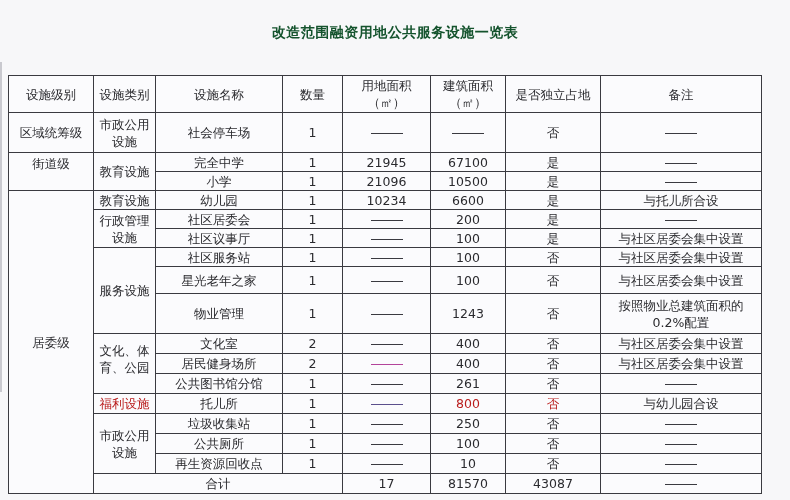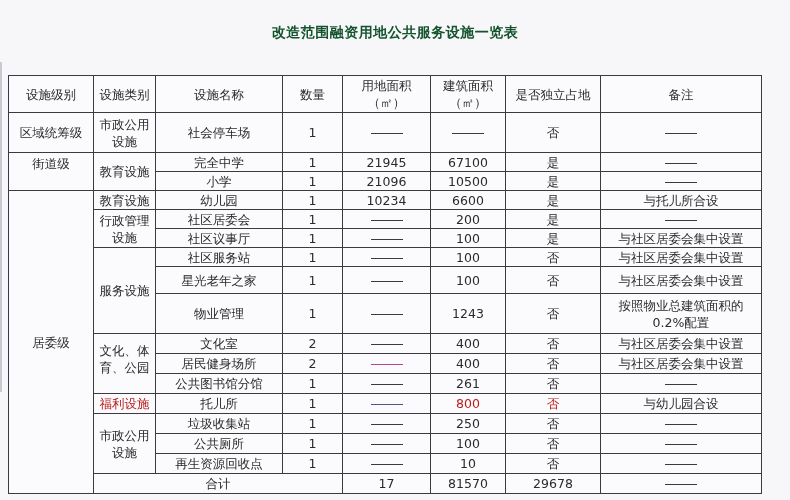--- a/index.html
+++ b/index.html
@@ -244,18 +244,18 @@
       <td><span class="dash"></span></td>
       <td>10</td>
       <td>否</td>
       <td><span class="dash"></span></td>
     </tr>
 
     <tr style="height:20px">
       <td colspan="3">合计</td>
       <td>17</td>
       <td>81570</td>
-      <td>29678</td>
+      <td>43087</td>
       <td><span class="dash"></span></td>
       <td></td>
     </tr>
   </tbody>
 </table>
 
 </body></html>

